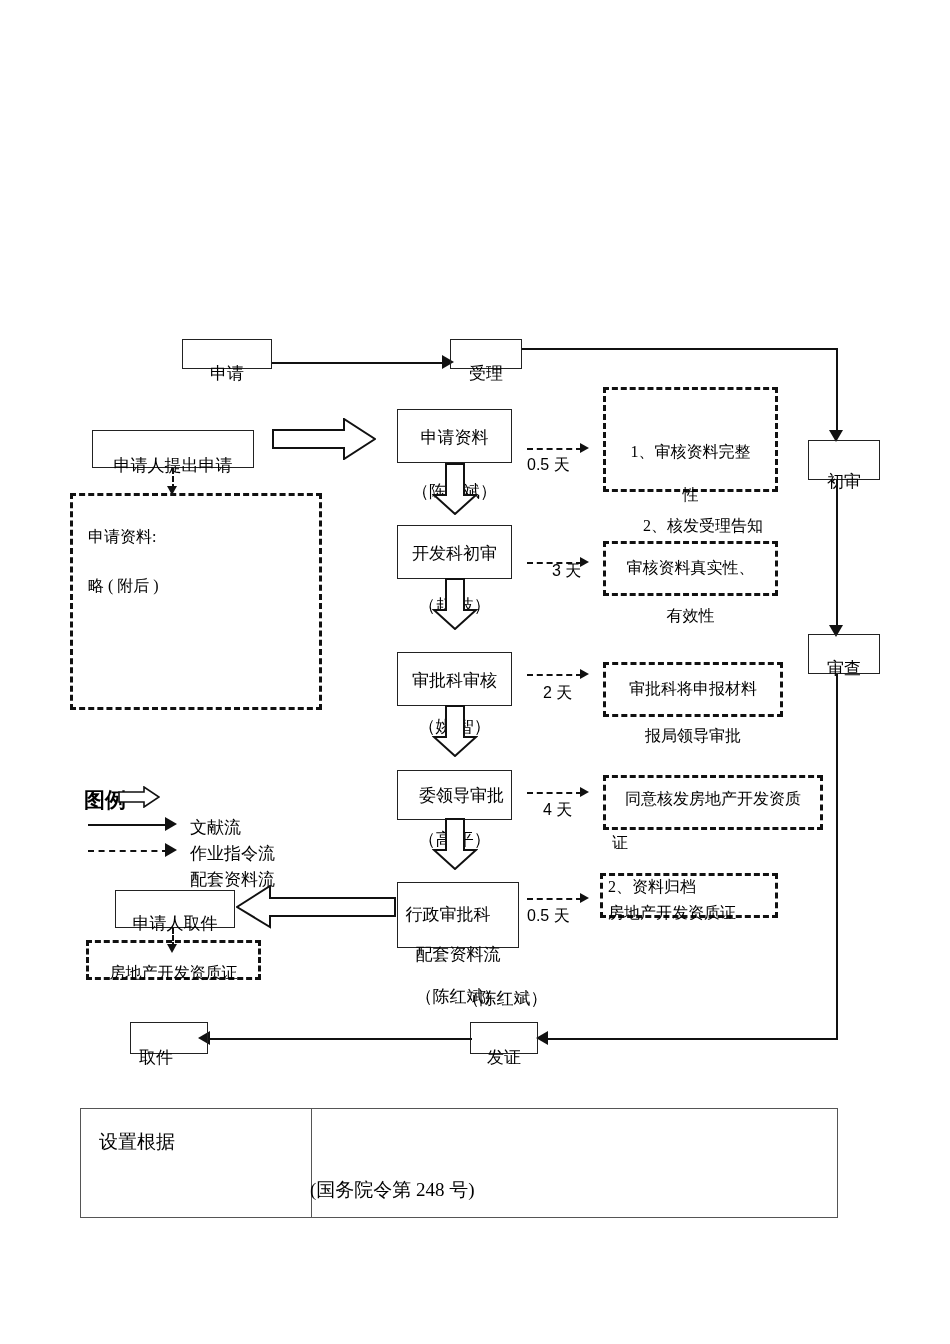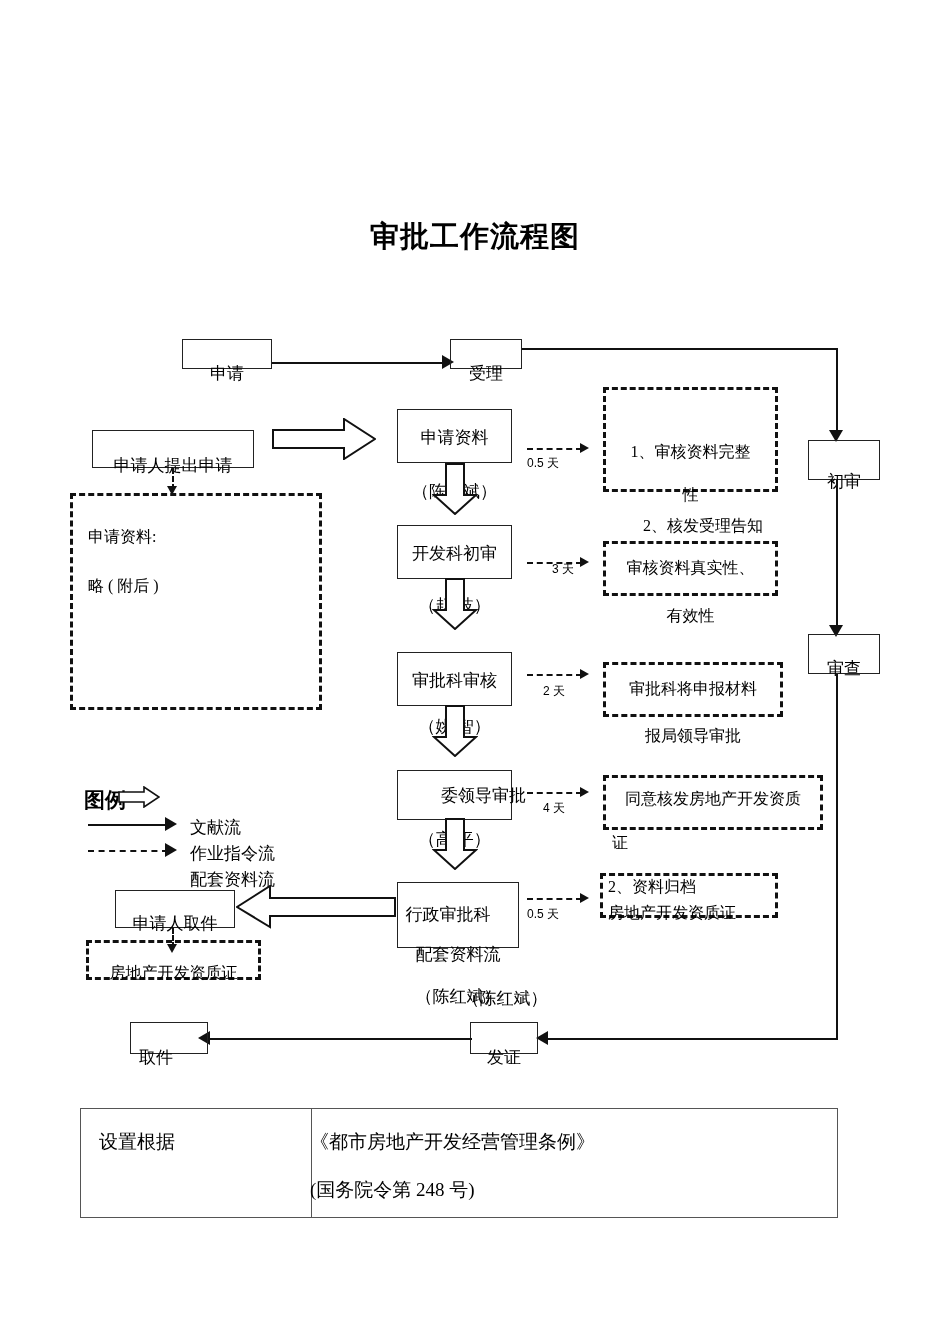--- a/index.html
+++ b/index.html
@@ -33,32 +33,31 @@
 
   
   .blockarrow{position:absolute;}
   .blockarrow svg{display:block;}
 
   
   .tbl{position:absolute;border:1.5px solid #555;box-sizing:border-box;}
   .tbl .vsep{position:absolute;top:0;bottom:0;width:0;border-left:1.5px solid #555;}
   .cell{position:absolute;font-size:19px;line-height:1.1;white-space:nowrap;}
 
-  .days{position:absolute;font-size:12px;white-space:nowrap;
+  .days{position:absolute;font-size:16px;white-space:nowrap;
         font-family:"Liberation Sans","DejaVu Sans",sans-serif;}
   .legend-txt{position:absolute;font-size:17px;white-space:nowrap;}
   .legend-title{position:absolute;font-size:21px;font-weight:bold;white-space:nowrap;
                 font-family:Liberation Mono, monospace;}
 </style>
 </head>
 <body>
 
 <div id="page">
 
-  <div class="title t" style="top:222px;left:0;">审批工作流程图</div>
 
   <div class="box" style="left:182px;top:339px;width:90px;height:30px;"></div>
   <div class="lbl" style="left:182px;top:365px;width:90px;">申请</div>
 
   <div class="hline" style="left:272px;top:362px;width:175px;"></div>
   <div class="ar ar-r" style="left:442px;top:355px;"></div>
 
   <div class="box" style="left:450px;top:339px;width:72px;height:30px;"></div>
   <div class="lbl" style="left:450px;top:365px;width:72px;">受理</div>
 
@@ -125,21 +124,21 @@
   <div class="blockarrow" style="left:432px;top:705px;">
     <svg width="46" height="52" viewBox="0 0 46 52">
       <polygon points="14,1 32,1 32,32 44,32 23,51 2,32 14,32" fill="#fff" stroke="#111" stroke-width="2"></polygon>
     </svg>
   </div>
   <div class="hdash" style="left:527px;top:674px;width:55px;"></div>
   <div class="ar ar-rs" style="left:580px;top:669px;"></div>
   <div class="days" style="left:543px;top:683px;">2 天</div>
 
   <div class="box" style="left:397px;top:770px;width:115px;height:50px;"></div>
-  <div class="lbl" style="left:397px;top:787px;width:129px;text-align:right;">委领导审批</div>
+  <div class="lbl" style="left:397px;top:787px;width:129px;">委领导审批</div>
   <div class="lbl" style="left:397px;top:831px;width:115px;">（高 平）</div>
   <div class="blockarrow" style="left:432px;top:818px;">
     <svg width="46" height="52" viewBox="0 0 46 52">
       <polygon points="14,1 32,1 32,32 44,32 23,51 2,32 14,32" fill="#fff" stroke="#111" stroke-width="2"></polygon>
     </svg>
   </div>
   <div class="hdash" style="left:527px;top:792px;width:55px;"></div>
   <div class="ar ar-rs" style="left:580px;top:787px;"></div>
   <div class="days" style="left:543px;top:800px;">4 天</div>
 
@@ -211,16 +210,15 @@
   <div class="hline" style="left:210px;top:1038px;width:262px;"></div>
   <div class="ar ar-l" style="left:198px;top:1031px;"></div>
 
   <div class="box" style="left:130px;top:1022px;width:78px;height:32px;"></div>
   <div class="lbl" style="left:117px;top:1049px;width:78px;">取件</div>
 
   <div class="tbl" style="left:80px;top:1108px;width:758px;height:110px;">
     <div class="vsep" style="left:230px;"></div>
   </div>
   <div class="cell" style="left:99px;top:1132px;">设置根据</div>
-  <div class="cell" style="left:310px;top:1132px;">《都市房地产开发经营管理条例》</div>
   <div class="cell" style="left:310px;top:1180px;">(国务院令第 248 号)</div>
 
 </div>
 
 </body></html>

